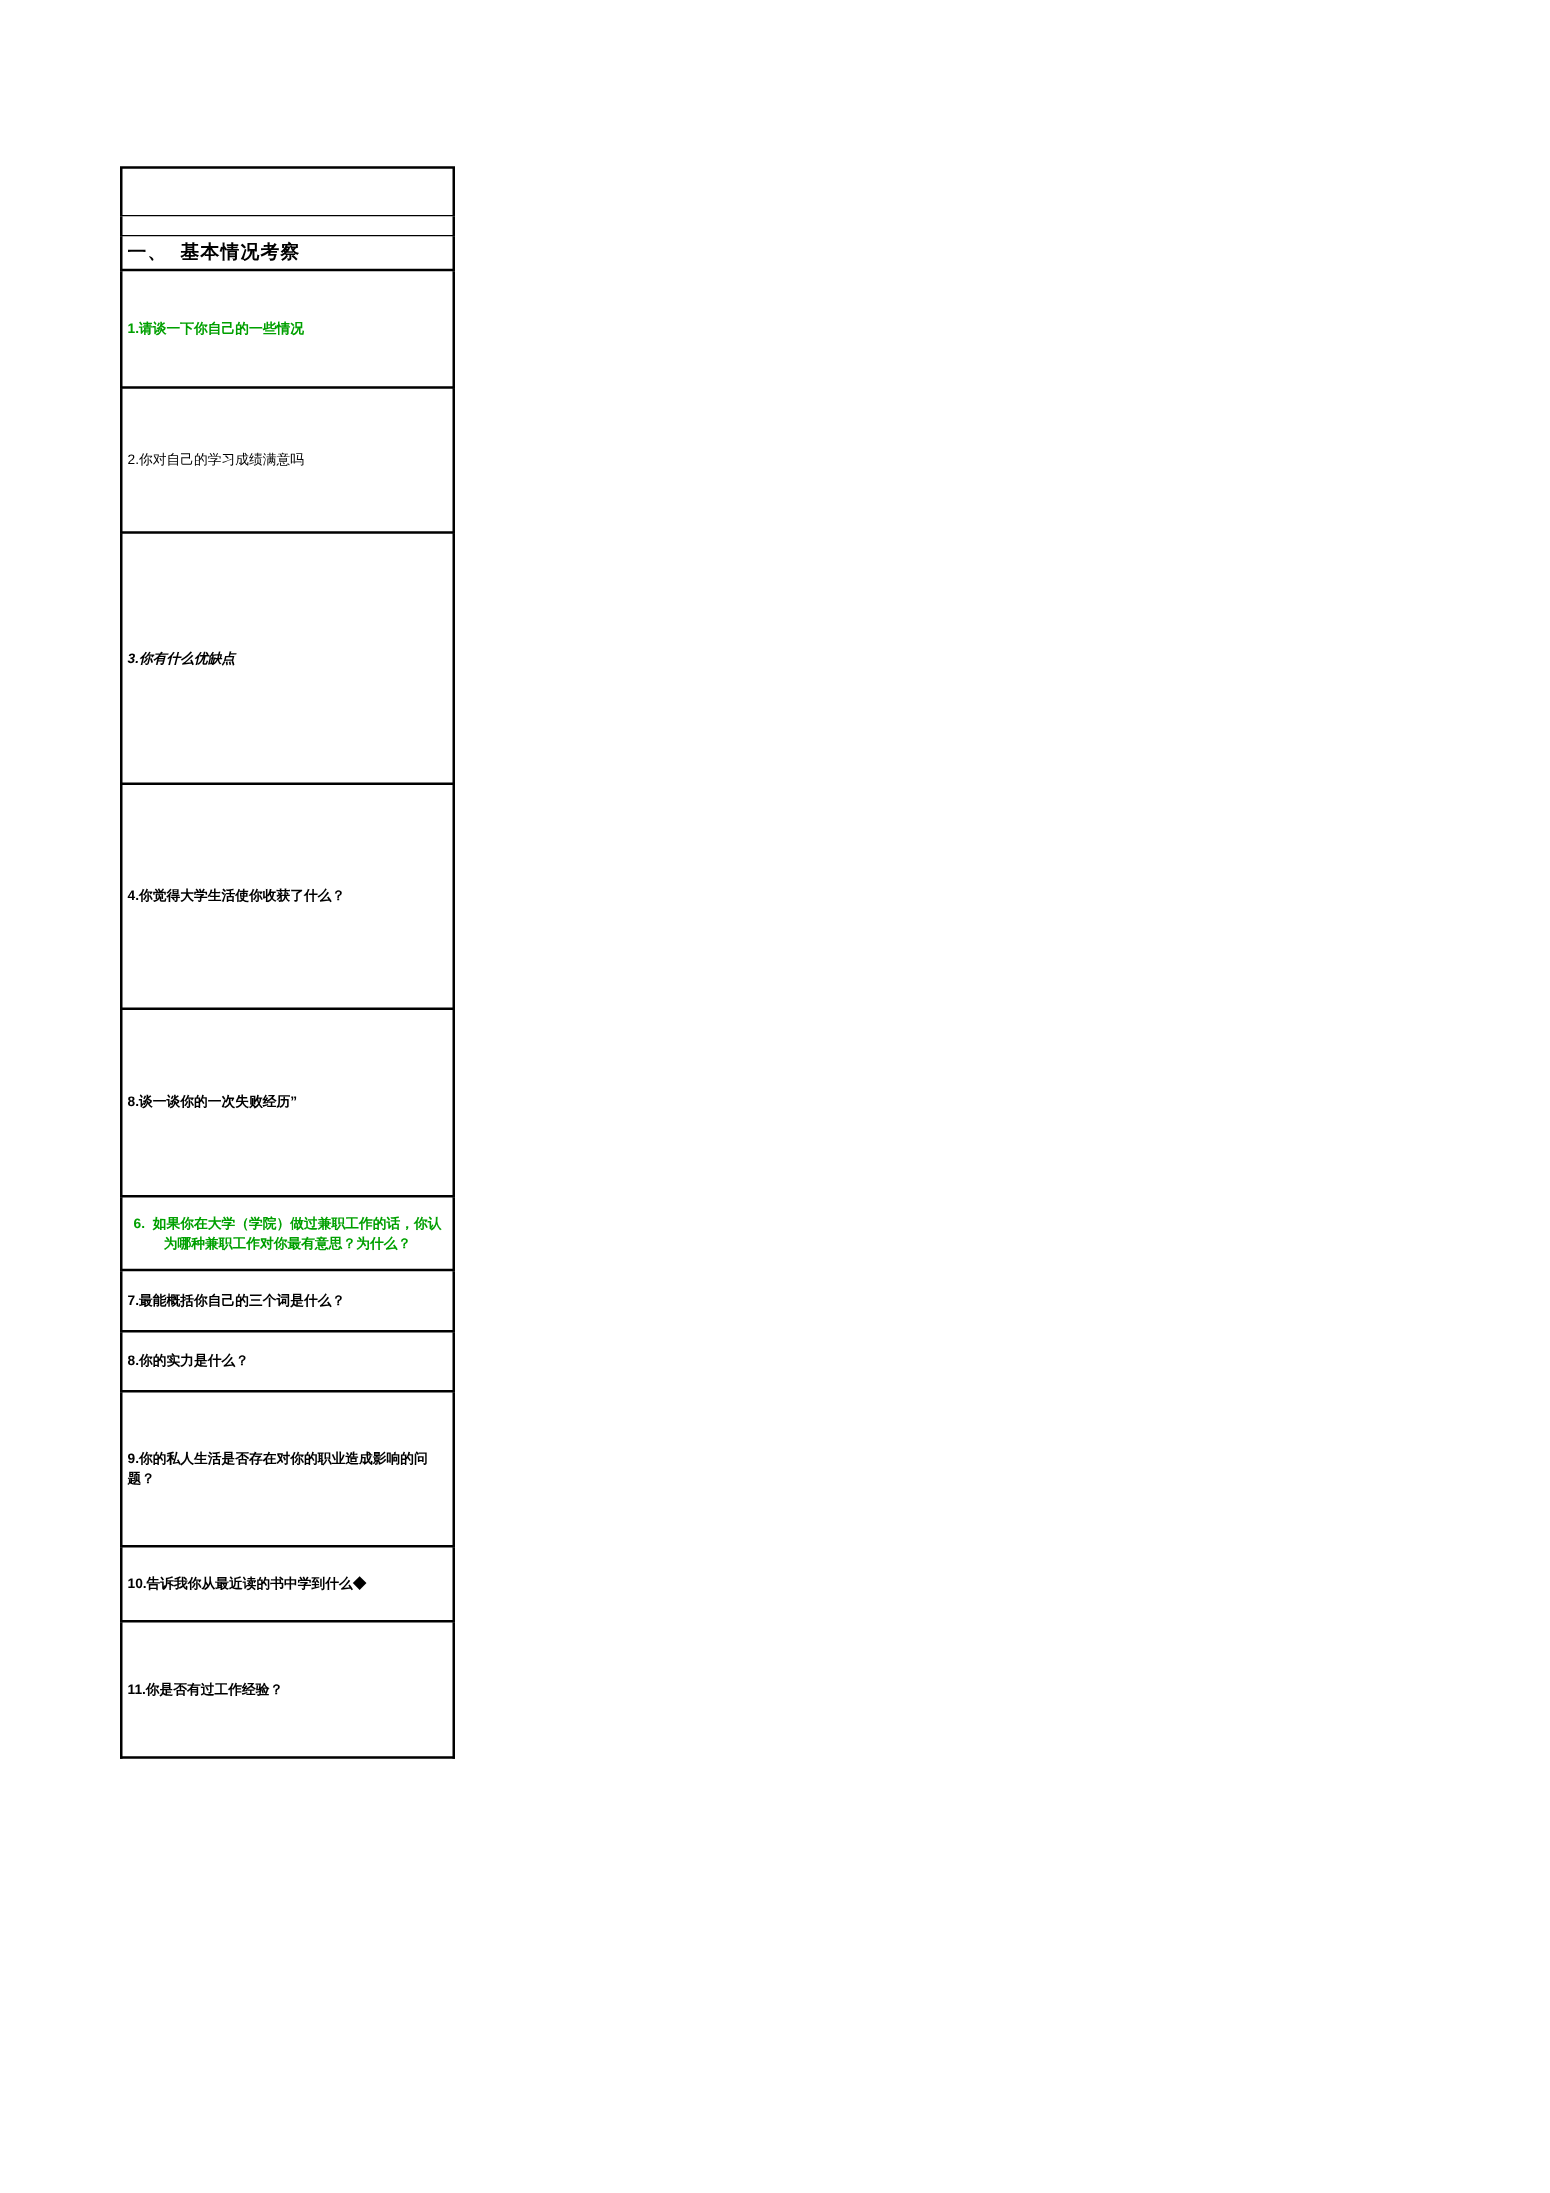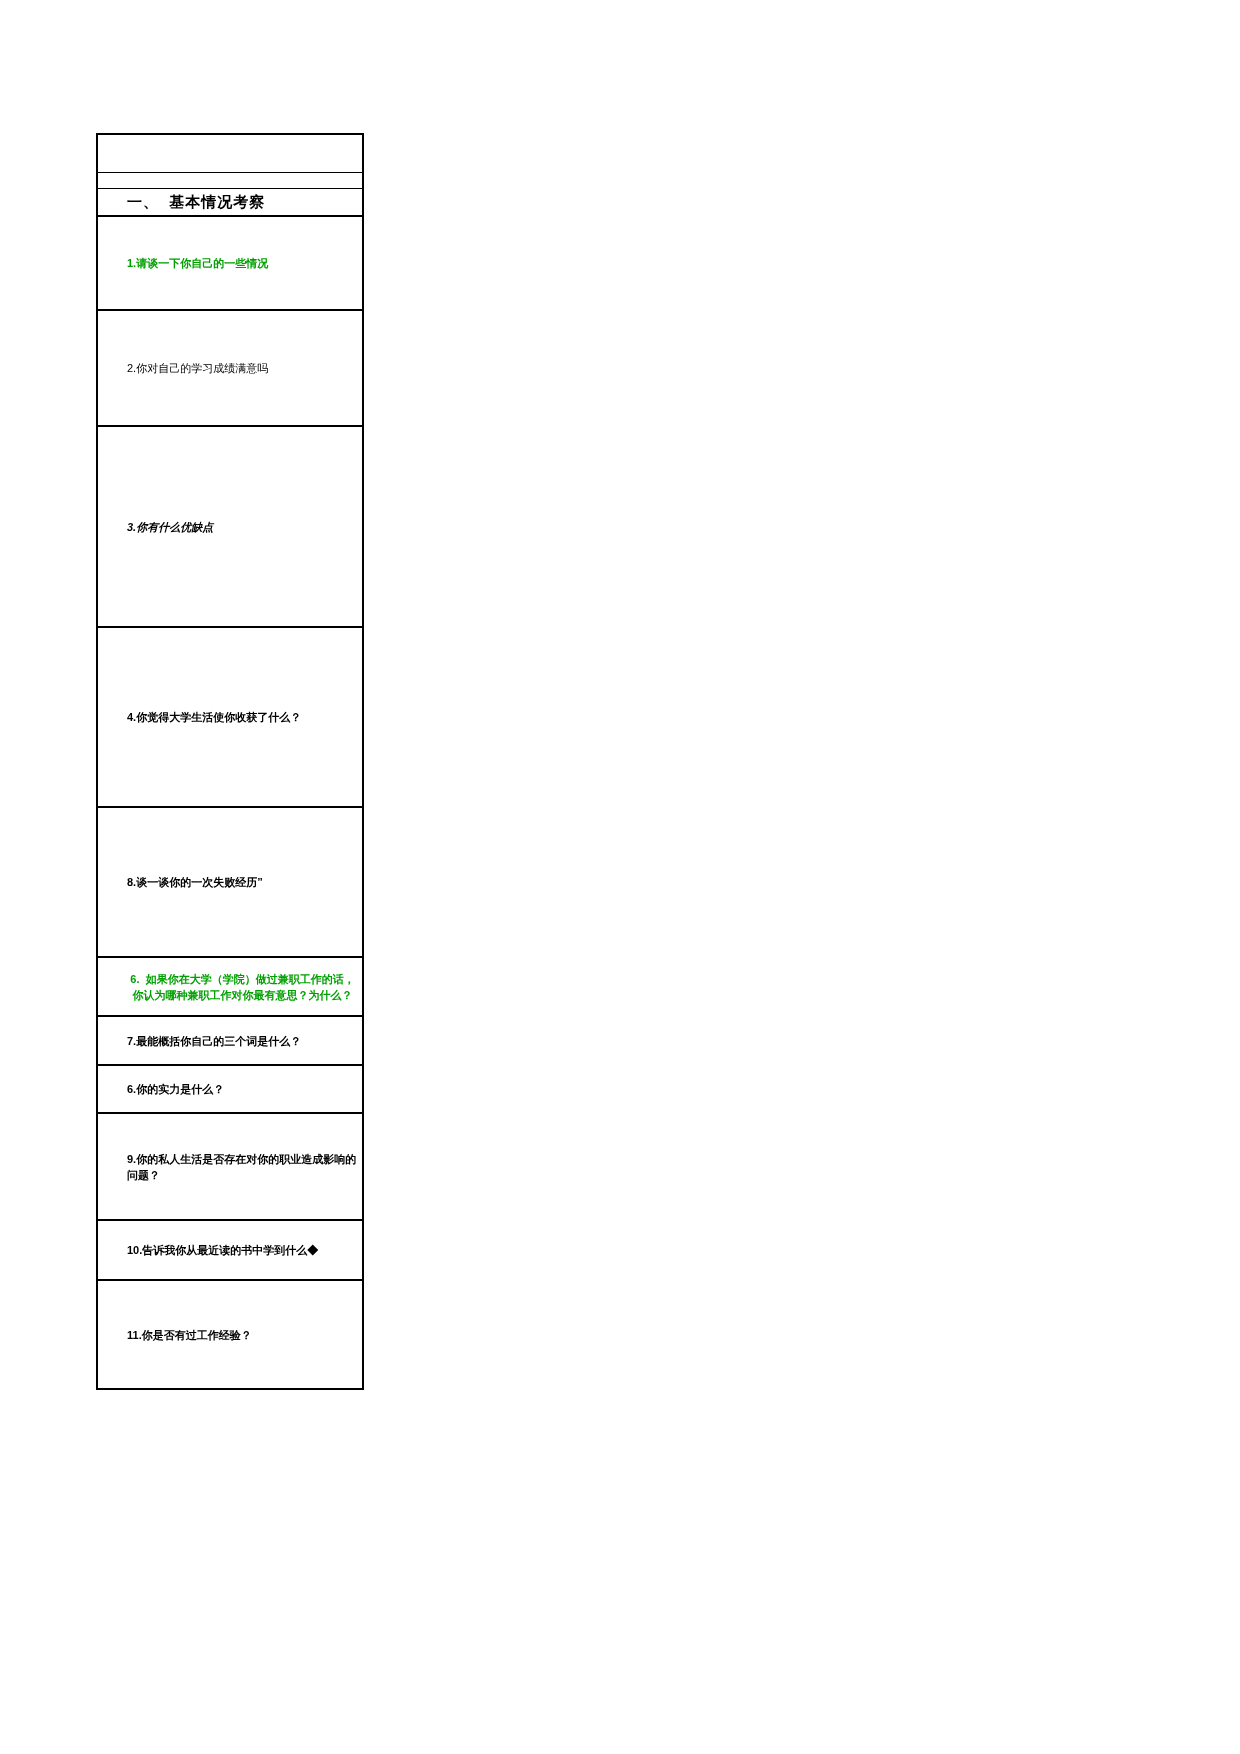--- a/index.html
+++ b/index.html
@@ -23,21 +23,20 @@
     border-left: 2px solid #000000;
     border-right: 2px solid #000000;
     box-sizing: border-box;
     position: relative;
   }
   .row.topline {
     border-top: 2px solid #000000;
   }
   .row.botline {
     border-bottom: 2px solid #000000;
-    padding-left: 25px;
   }
   .row.thin-bot {
     border-bottom: 1px solid #000000;
   }
   .cell-text {
     font-size: 11px;
     line-height: 16px;
     color: #000000;
     padding: 0 4px;
     white-space: pre-wrap;
@@ -62,21 +61,21 @@
   .h-blank2 { height: 16px; }
   .h-title  { height: 28px; }
   .h-q1     { height: 94px; }
   .h-q2     { height: 116px; }
   .h-q3     { height: 201px; font-style: italic; }
   .h-q4     { height: 180px; }
   .h-q5     { height: 150px; }
   .h-q6     { height: 59px; }
   .h-q7     { height: 49px; }
   .h-q8     { height: 48px; }
-  .h-q9     { height: 107px; }
+  .h-q9     { height: 124px; }
   .h-q10    { height: 60px; }
   .h-q11    { height: 109px; }
 </style>
 </head>
 <body>
 
 <div class="sheet">
 
   <div class="row topline thin-bot h-blank1">
     <div class="va-mid">
@@ -133,21 +132,21 @@
   </div>
 
   <div class="row botline h-q7">
     <div class="va-mid">
         <span class="cell-text bold">7.最能概括你自己的三个词是什么？</span>
       </div>
   </div>
 
   <div class="row botline h-q8">
     <div class="va-mid">
-        <span class="cell-text bold">6.你的实力是什么？</span>
+        <span class="cell-text bold">8.你的实力是什么？</span>
       </div>
   </div>
 
   <div class="row botline h-q9">
     <div class="va-mid">
         <span class="cell-text bold">9.你的私人生活是否存在对你的职业造成影响的问题？</span>
       </div>
   </div>
 
   <div class="row botline h-q10">

